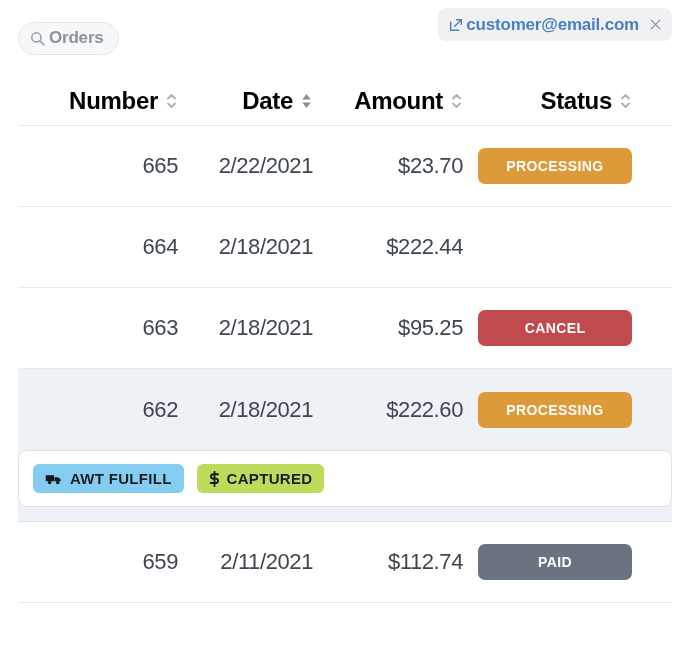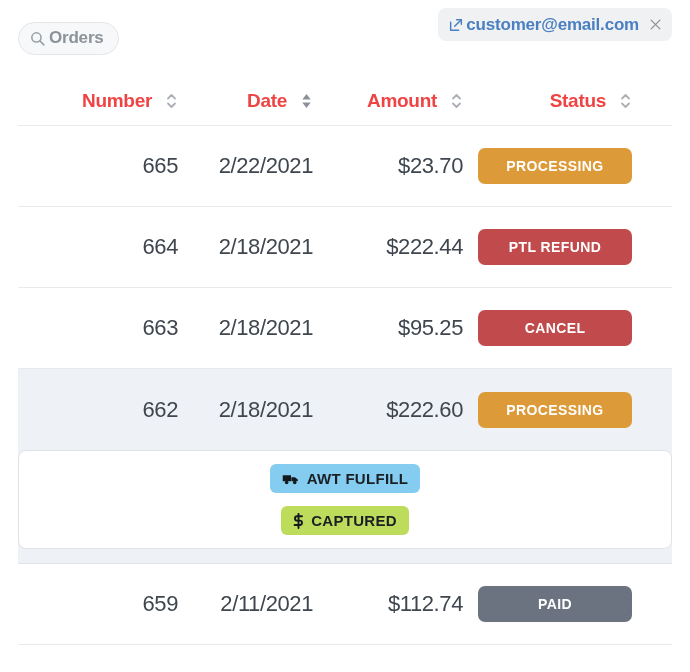--- a/index.html
+++ b/index.html
@@ -117,24 +117,24 @@
 
   .col-number { width: 160px; }
   .col-date   { width: 135px; }
   .col-amount { width: 150px; }
   .col-status { width: 169px; }
 
   .head-cell {
     display: flex;
     align-items: center;
     justify-content: flex-end;
-    gap: 13px;
-    font-size: 19px;
-    font-weight: 700;
-    color: #ef4444;
+    gap: 7px;
+    font-size: 24px;
+    font-weight: 700;
+    color: #000000;
     letter-spacing: -0.3px;
   }
 
   .sort-icon {
     width: 13px;
     height: 18px;
     flex: none;
   }
   .sort-icon.inactive { color: #aab0b6; }
   .sort-icon.active   { color: #8b9199; }
@@ -187,21 +187,20 @@
   .detail-panel {
     margin: 0 0 14px 0;
     background: #ffffff;
     border: 1px solid #dfe3e8;
     border-radius: 8px;
     padding: 13px 14px;
     display: flex;
     align-items: center;
     gap: 13px;
     box-sizing: border-box;
-    flex-direction: column;
   }
 
   .chip {
     display: inline-flex;
     align-items: center;
     gap: 7px;
     height: 29px;
     padding: 0 12px;
     border-radius: 6px;
     font-size: 15px;
@@ -296,23 +295,20 @@
             <div class="cell col-status status-cell">
               <span class="badge" style="background: rgb(221, 154, 56);">PROCESSING</span>
             </div>
           </div>
         </div>
         <div class="row-group">
           <div class="row data-row">
             <div class="cell col-number data-cell">664</div>
             <div class="cell col-date data-cell">2/18/2021</div>
             <div class="cell col-amount data-cell">$222.44</div>
-            <div class="cell col-status status-cell">
-              <span class="badge" style="background: rgb(192, 74, 76);">PTL REFUND</span>
-            </div>
           </div>
         </div>
         <div class="row-group">
           <div class="row data-row">
             <div class="cell col-number data-cell">663</div>
             <div class="cell col-date data-cell">2/18/2021</div>
             <div class="cell col-amount data-cell">$95.25</div>
             <div class="cell col-status status-cell">
               <span class="badge" style="background: rgb(192, 74, 76);">CANCEL</span>
             </div>

